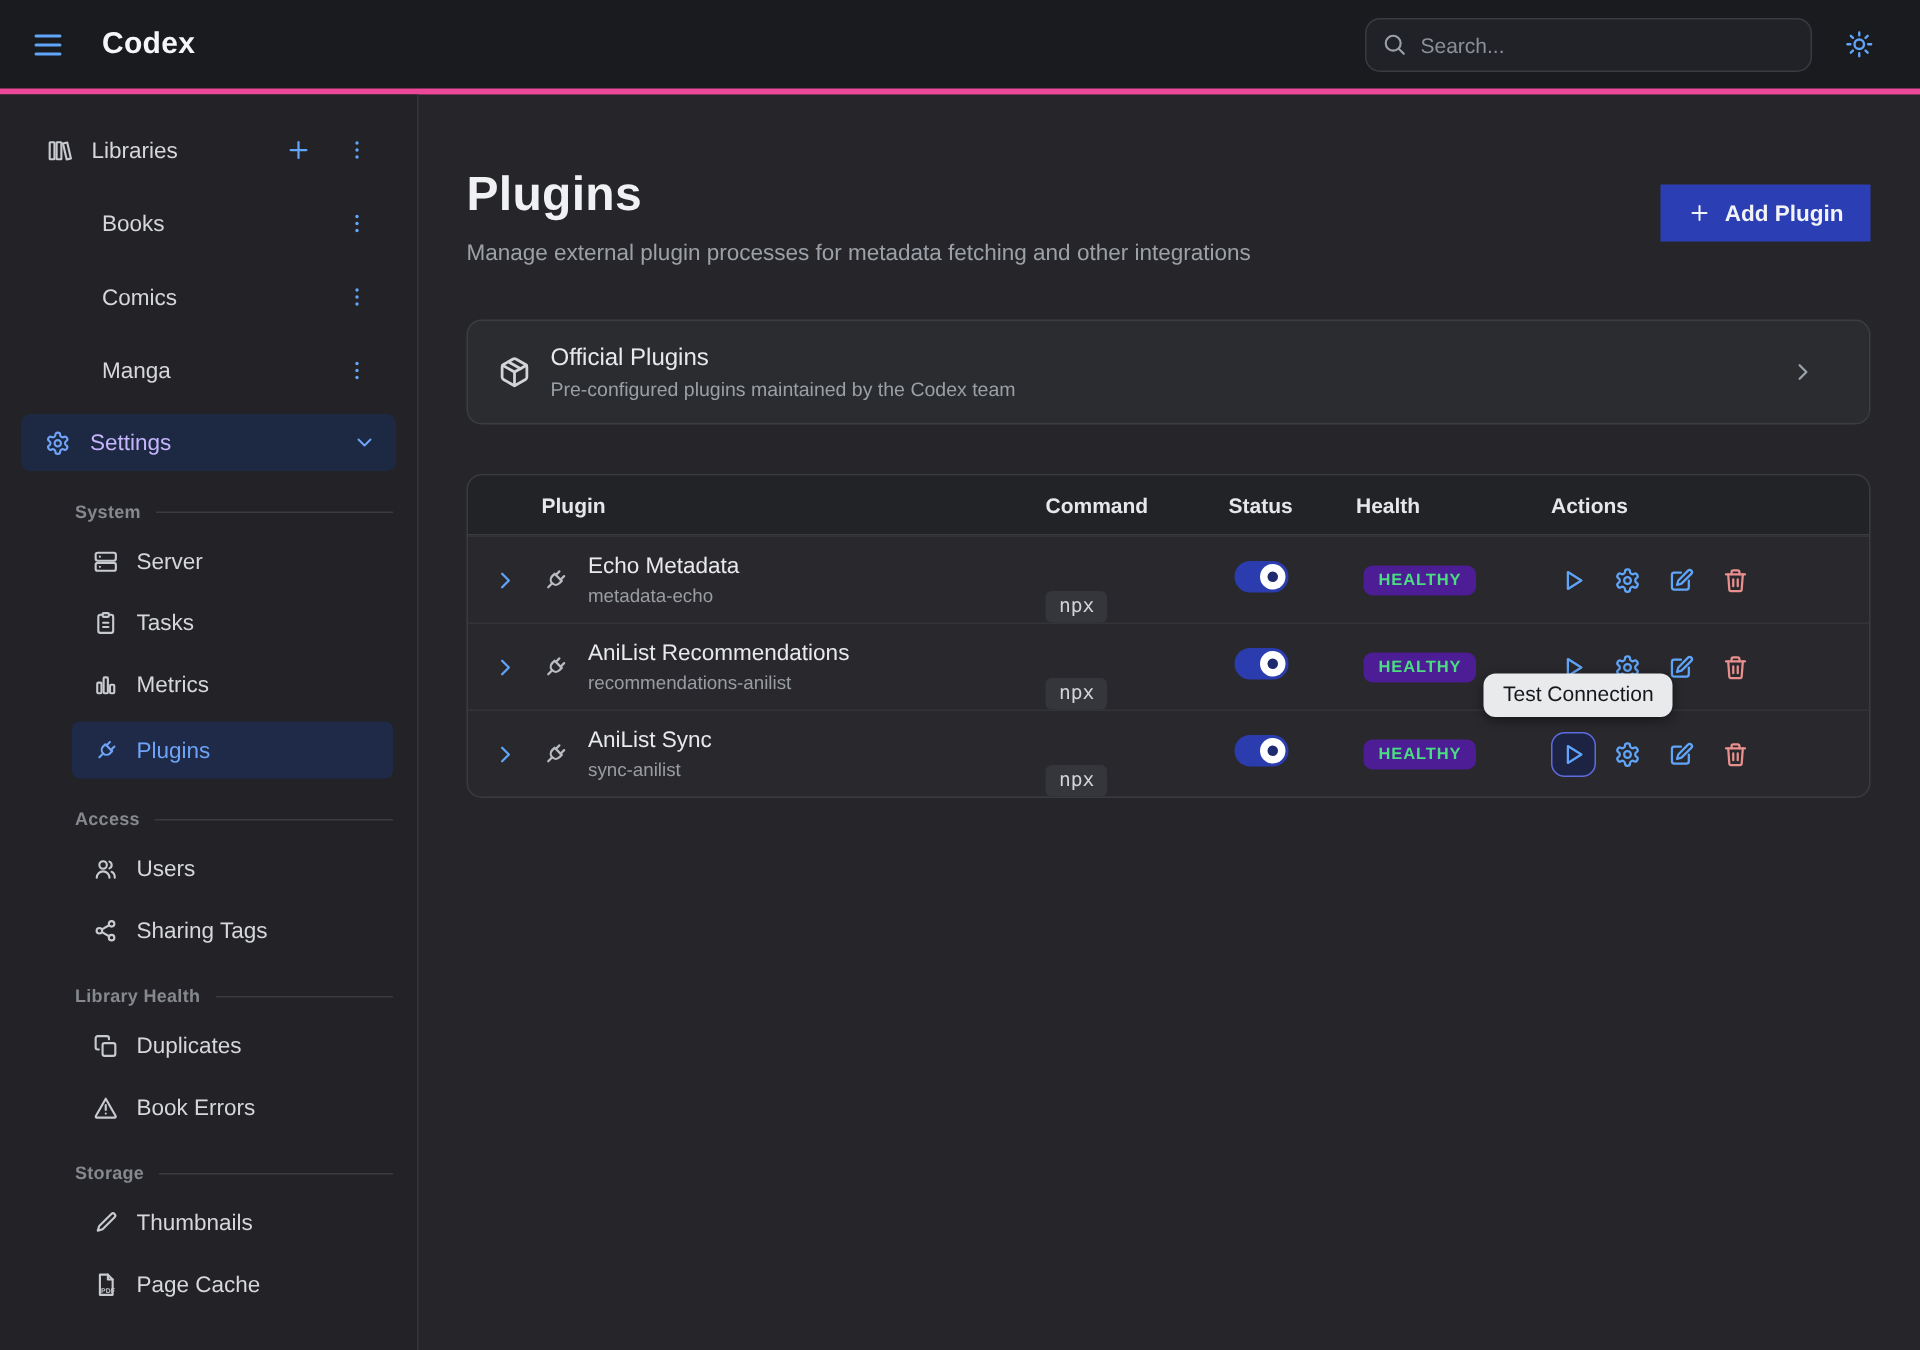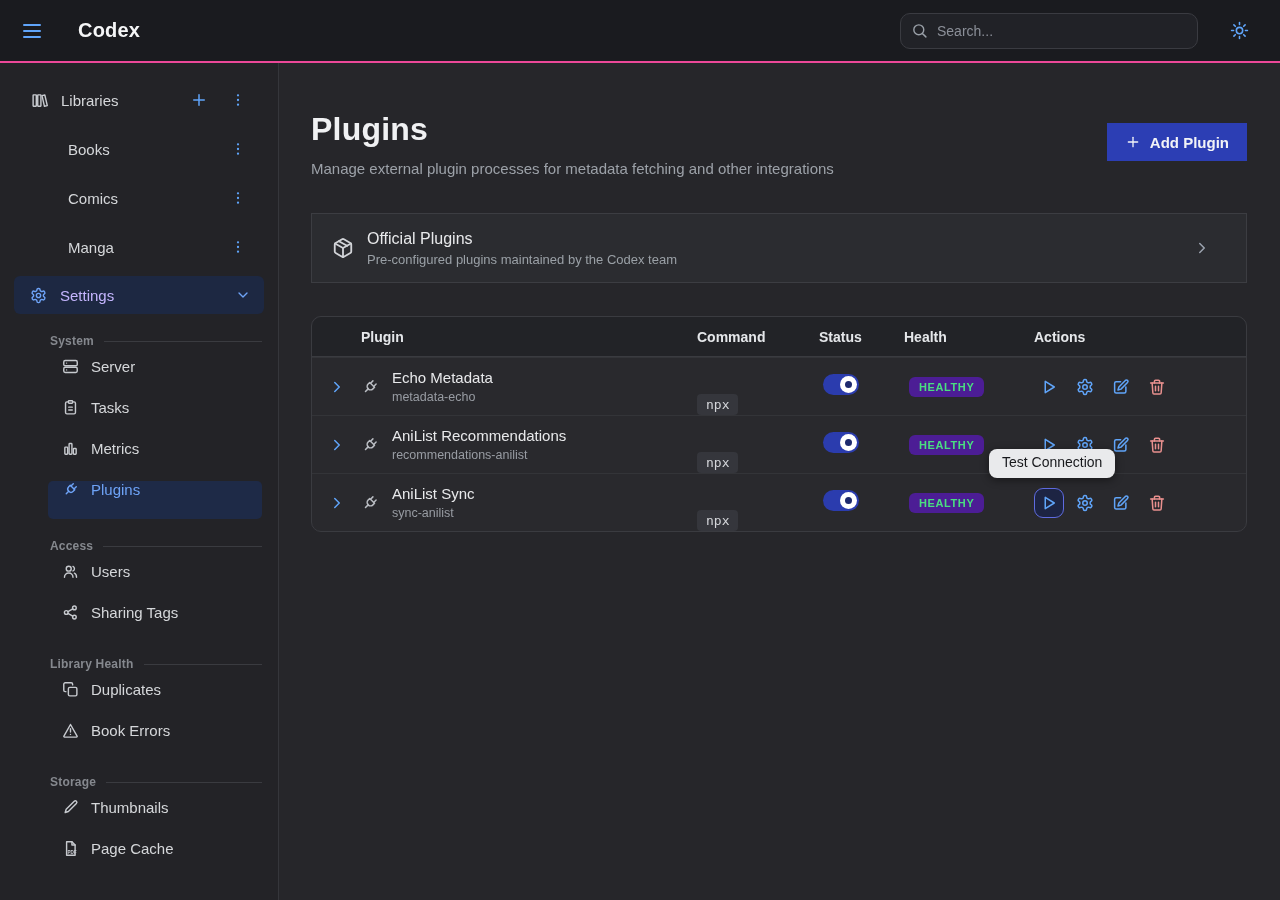--- a/index.html
+++ b/index.html
@@ -7,22 +7,22 @@
   body {
     font-family:"Liberation Sans","DejaVu Sans",sans-serif;
     background:#26262a; color:#e6e7ea;
     -webkit-font-smoothing:antialiased;
   }
   .ic { display:block; }
   svg.ic { fill:none; stroke:currentColor; stroke-width:2; stroke-linecap:round; stroke-linejoin:round; }
 
   
   .topbar {
-    height:63px; background:#1a1b1f; border-bottom:2px solid #ec4899;
-    display:flex; align-items:center; padding:0 22px 0 20px; gap:24px;
+    height:63px; background:#1a1b1f; border-bottom:4px solid #ec4899;
+    display:flex; align-items:center; padding:0 22px 0 20px; gap:14px;
   }
   .hamburger { color:#60a5fa; width:24px; height:24px; cursor:pointer; background:none; border:none; }
   .app-title { font-size:20px; font-weight:bold; color:#f5f6f7; margin-left:10px; letter-spacing:.2px; }
   .search-wrap { margin-left:auto; position:relative; width:298px; }
   .search-wrap .search-icon { position:absolute; left:11px; top:9px; color:#9aa0a8; }
   .search-input {
     width:298px; height:36px; background:#212227; border:1px solid #3a3b41; border-radius:10px;
     color:#e6e7ea; font-size:14px; padding:0 12px 0 36px; outline:none;
     font-family:"Liberation Sans","DejaVu Sans",sans-serif;
   }
@@ -54,21 +54,21 @@
   .nav-item.settings-row .nav-ico { color:#6ea3f7; }
   .nav-item.settings-row .chev { color:#6ea3f7; margin-right:13px; }
 
   .section-label {
     display:flex; align-items:center; margin:20px 16px 10px 50px;
     font-size:12px; font-weight:bold; color:#85888e; letter-spacing:.2px;
   }
   .section-label .rule { flex:1; height:1px; background:#3a3b40; margin-left:10px; }
 
   .sub-item {
-    height:33px; margin-bottom:8px; display:flex; align-items:flex-start;
+    height:33px; margin-bottom:8px; display:flex; align-items:center;
     padding-left:62px; gap:12px; font-size:15px; color:#d5d7da; cursor:pointer;
   }
   .sub-item .nav-ico { width:17px; height:17px; color:#c7cacf; flex-shrink:0; }
   .sub-item.active {
     background:#1e2a47; margin:0 16px 8px 48px; padding-left:14px;
     height:38px; border-radius:5px; color:#6ea3f7;
   }
   .sub-item.active .nav-ico { color:#6ea3f7; }
 
   
@@ -77,21 +77,21 @@
   .page-title { font-size:32px; font-weight:bold; color:#f0f1f3; letter-spacing:.2px; }
   .page-sub { margin-top:12px; font-size:15px; color:#9ca1a8; }
   .btn-primary {
     margin-top:12px; height:38px; background:#2c3eb4; color:#f2f3f7; border:none; border-radius:0;
     font-size:15px; font-weight:bold; padding:0 18px; display:flex; align-items:center; gap:9px; cursor:pointer;
     font-family:"Liberation Sans","DejaVu Sans",sans-serif;
   }
   .btn-primary .ic { width:16px; height:16px; }
 
   .official-card {
-    margin-top:36px; height:70px; background:#2b2c30; border:1px solid #3c3d42; border-radius:0;
+    margin-top:36px; height:70px; background:#2b2c30; border:1px solid #3c3d42; border-radius:10px;
     display:flex; align-items:center; padding:0 35px 0 20px; cursor:pointer;
   }
   .official-card .pkg { width:22px; height:22px; color:#d2d4d8; flex-shrink:0; }
   .official-card .texts { margin-left:13px; }
   .card-title { font-size:16px; color:#e8e9eb; }
   .card-sub { font-size:13px; color:#9aa0a6; margin-top:4px; }
   .official-card .card-chev { margin-left:auto; color:#9ca3af; width:18px; height:18px; }
 
   .plugin-table {
     margin-top:33px; background:#29292d; border:1px solid #3a3b40; border-radius:10px;

